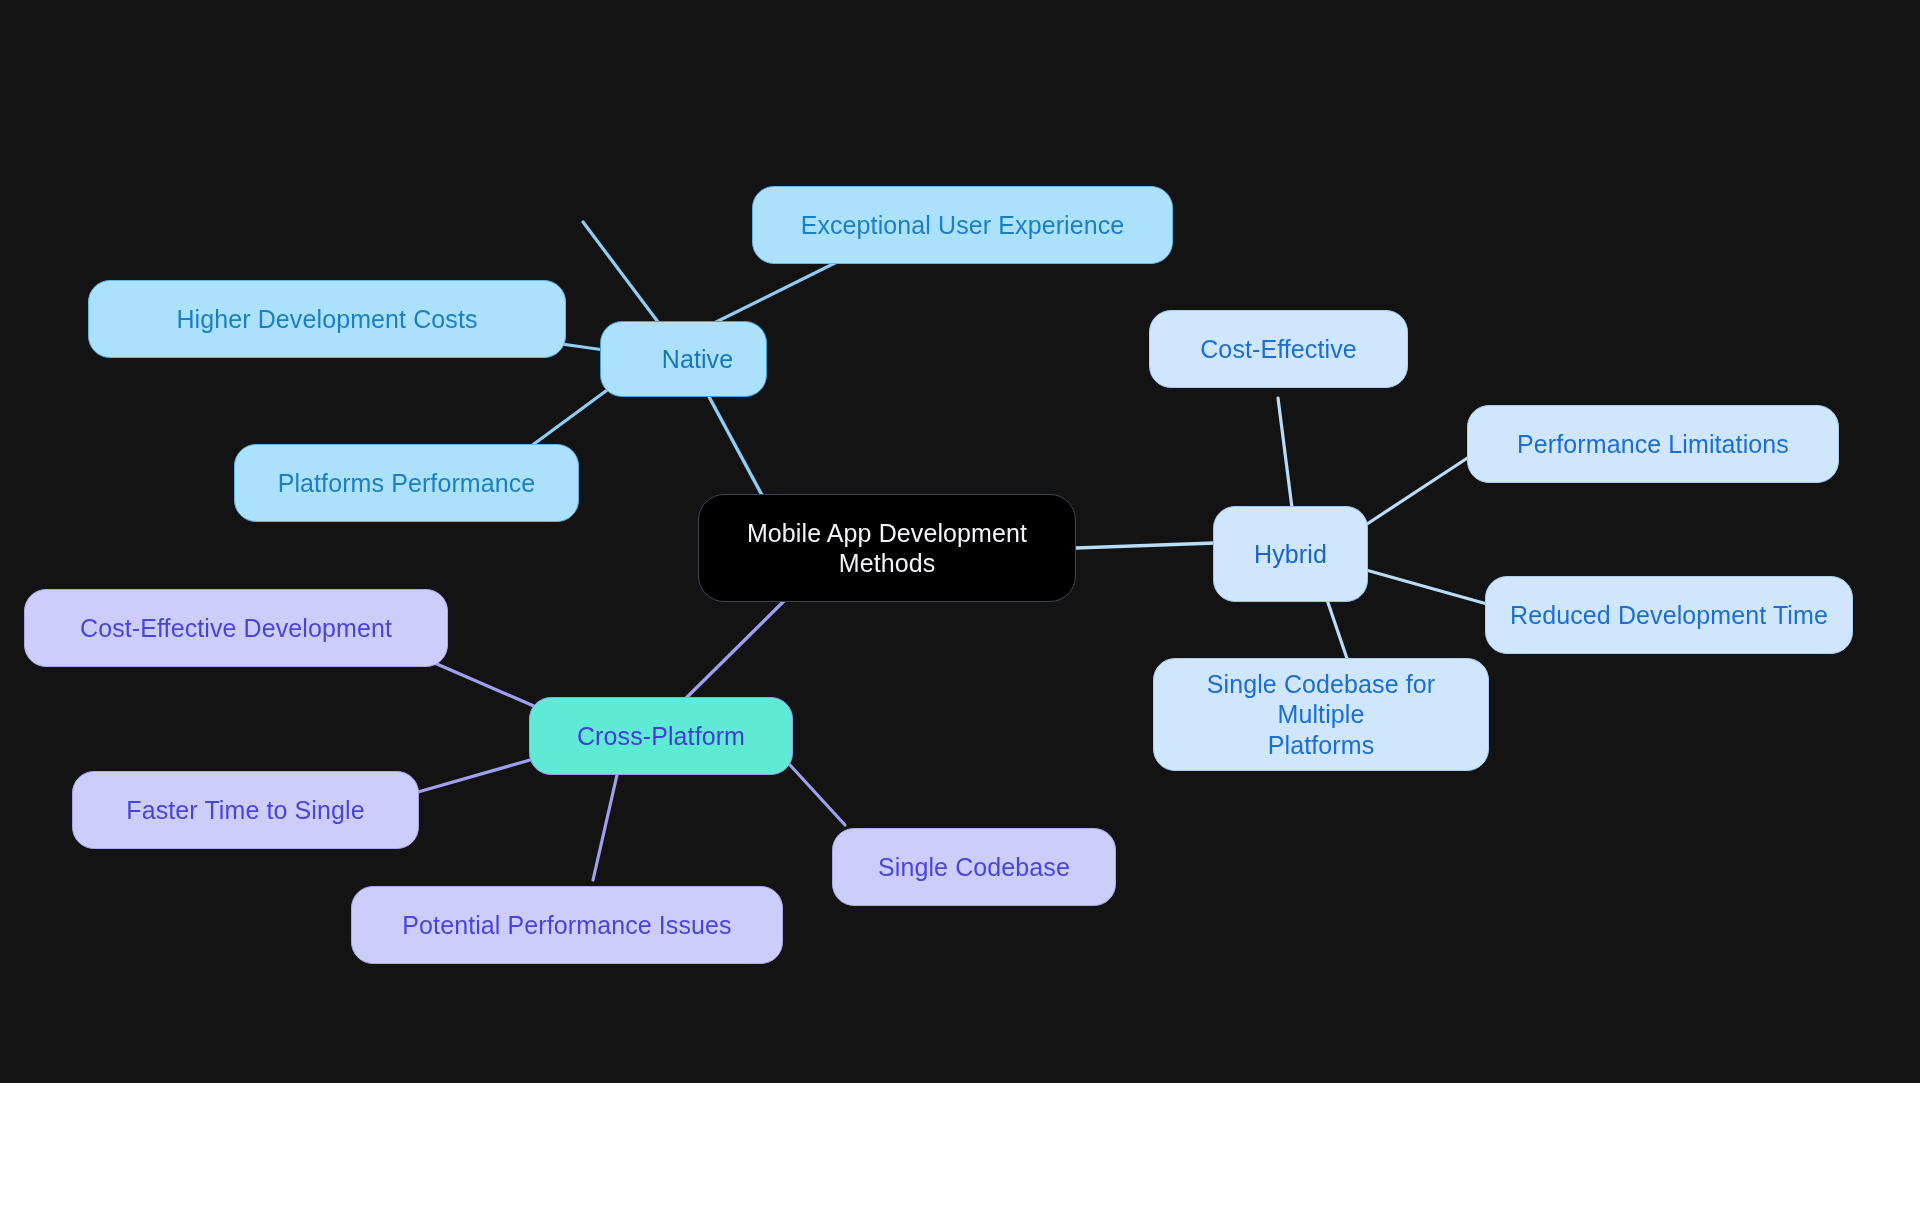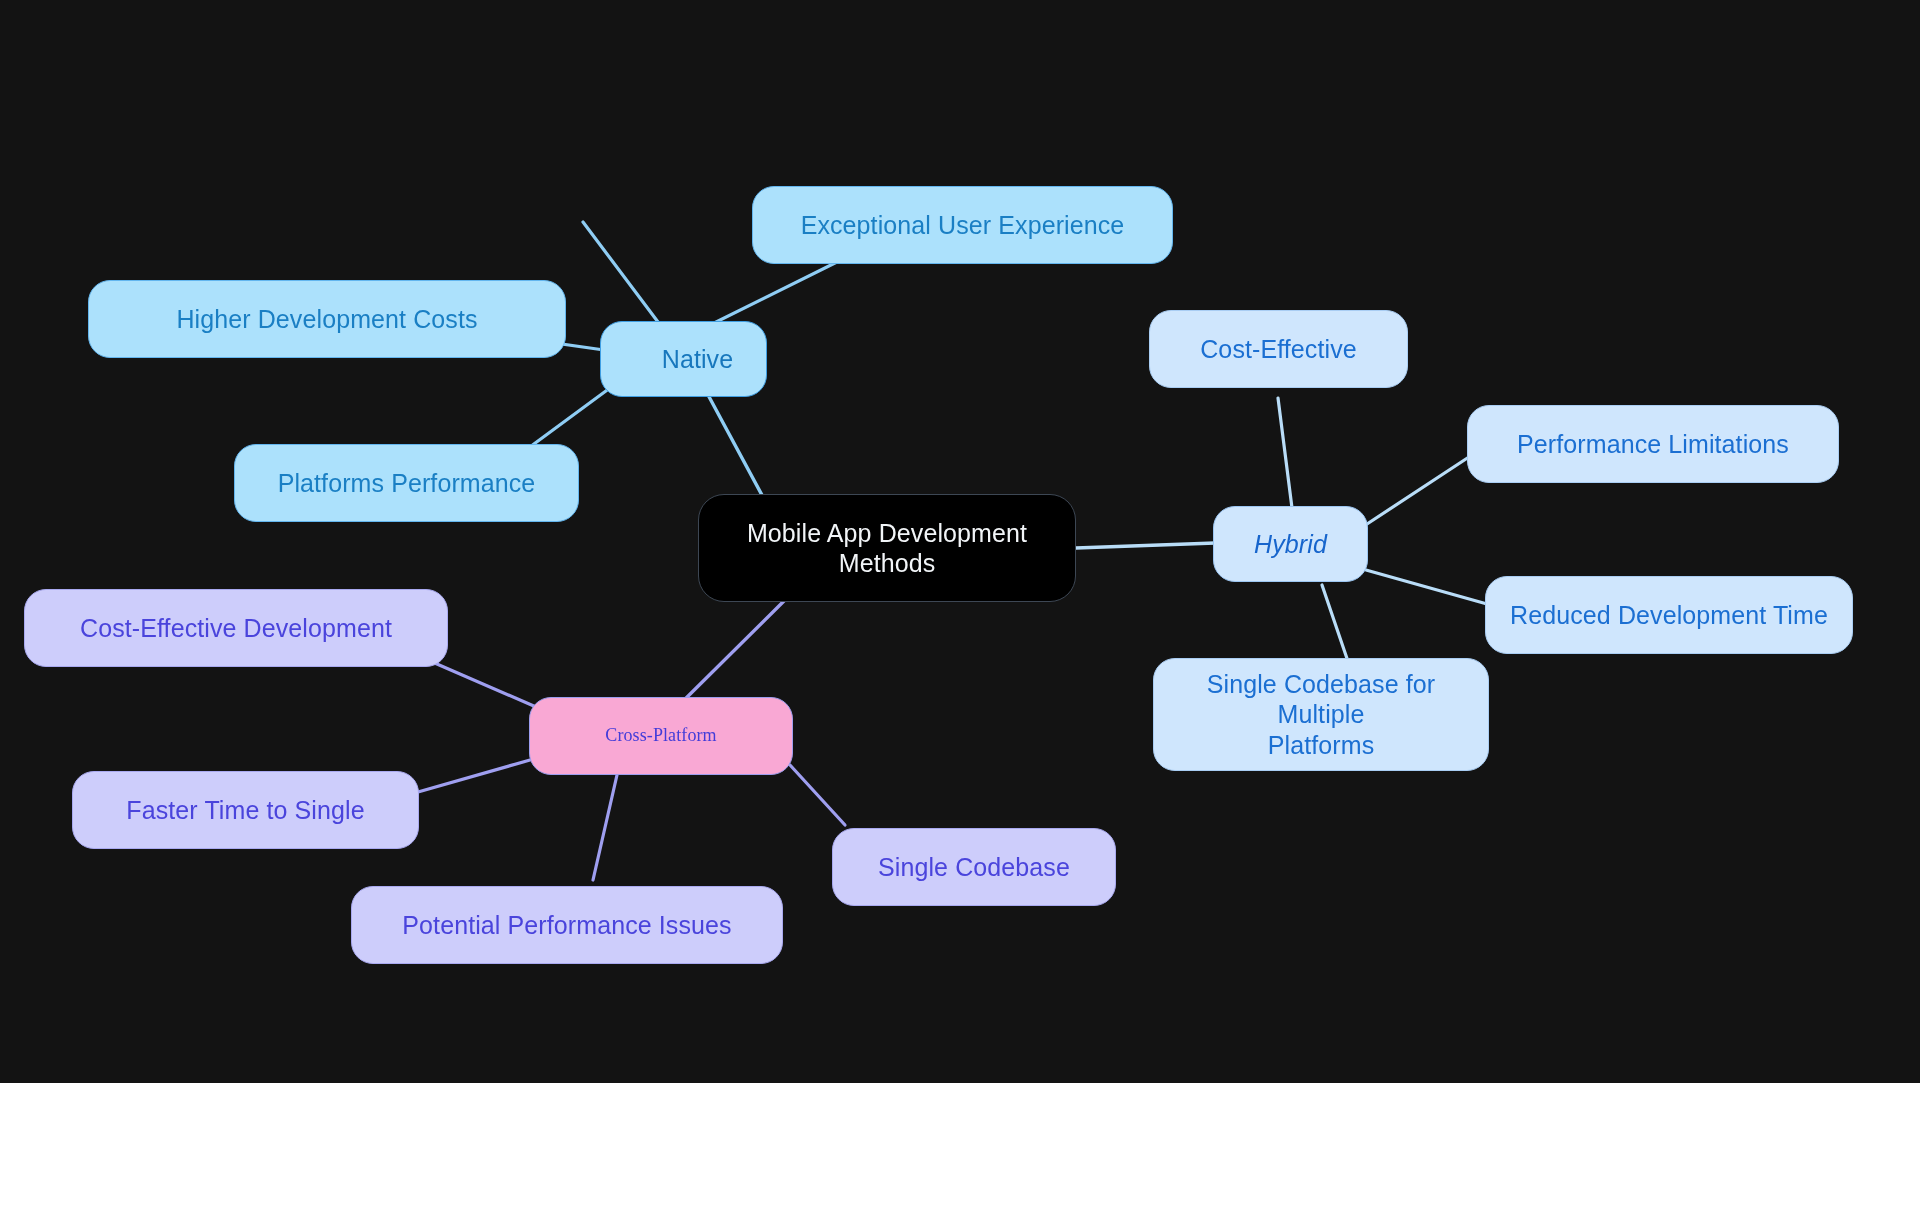--- a/index.html
+++ b/index.html
@@ -95,25 +95,24 @@
   }
 
   
   .node.cross {
     background: #cdcdfb;
     border-color: #a9a9f0;
     color: #4a44dc;
     font-size: 25px;
   }
   .node.cross-hub {
-    background: #f9a8d4;
+    background: #5eead4;
     border-color: #9d9dee;
     color: #433cd9;
-    font-size: 18px;
-    font-family: Liberation Serif, serif;
+    font-size: 25px;
   }
 
   
   #footer {
     position: absolute;
     left: 0;
     top: 1083px;
     width: 1920px;
     height: 132px;
     background: #ffffff;
@@ -155,21 +154,21 @@
 
     <div class="node native-hub" style="left:600px; top:321px; width:167px; height:76px;">Native</div>
 
 
     <div class="node native" style="left:752px; top:186px; width:421px; height:78px;">Exceptional User Experience</div>
 
     <div class="node native" style="left:88px; top:280px; width:478px; height:78px;">Higher Development Costs</div>
 
     <div class="node native" style="left:234px; top:444px; width:345px; height:78px;">Platforms Performance</div>
 
-    <div class="node hybrid-hub" style="left:1213px; top:506px; width:155px; height:76px;font-style:italic;">Hybrid</div>
+    <div class="node hybrid-hub" style="left:1213px; top:506px; width:155px; height:96px;">Hybrid</div>
 
     <div class="node hybrid" style="left:1149px; top:310px; width:259px; height:78px;">Cost-Effective</div>
 
     <div class="node hybrid" style="left:1467px; top:405px; width:372px; height:78px;">Performance Limitations</div>
 
     <div class="node hybrid" style="left:1485px; top:576px; width:368px; height:78px;">Reduced Development Time</div>
 
     <div class="node hybrid" style="left:1153px; top:658px; width:336px; height:113px;">Single Codebase for Multiple
 Platforms</div>
 

